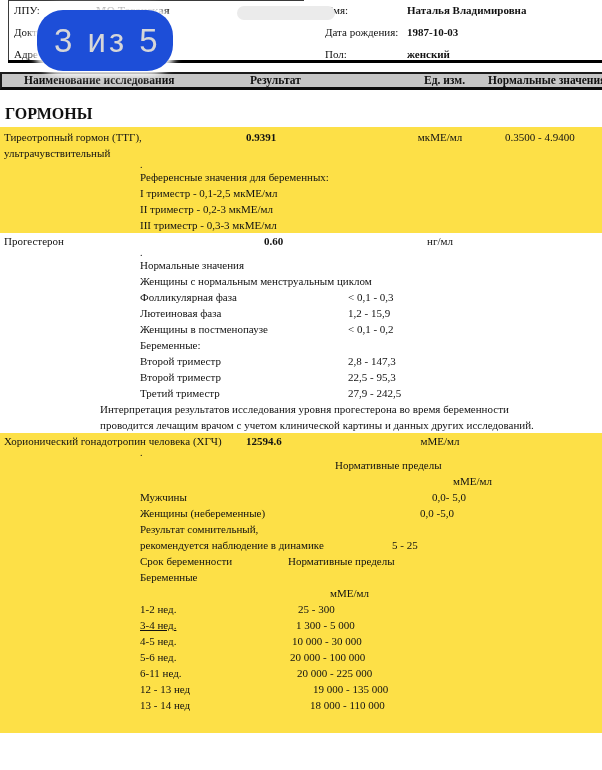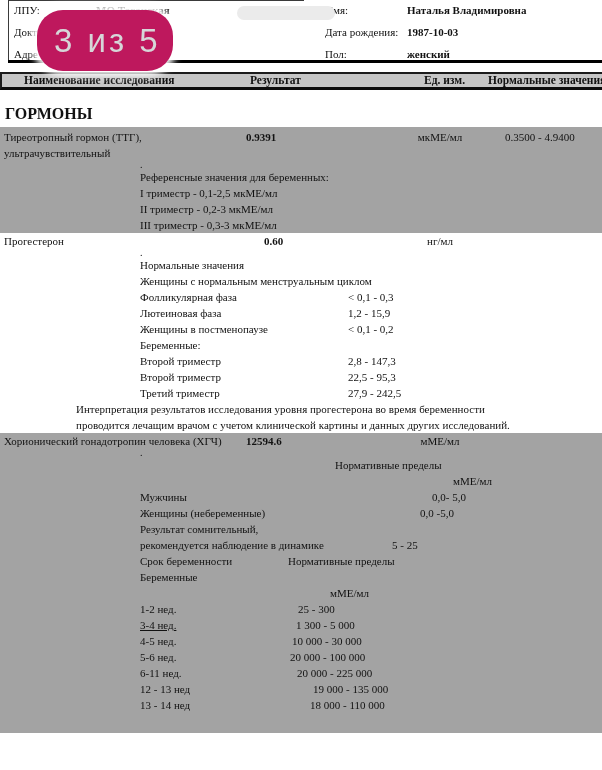--- a/index.html
+++ b/index.html
@@ -15,56 +15,56 @@
   .ph-row{position:absolute;left:0;width:602px;height:16px;}
   .ph-r1{top:4px}.ph-r2{top:26px}.ph-r3{top:48px}
   .ph-lbl-l{position:absolute;left:14px;white-space:nowrap;}
   .ph-val-l{position:absolute;left:96px;font-weight:bold;white-space:nowrap;}
   .ph-lbl-r{position:absolute;left:325px;white-space:nowrap;}
   .ph-val-r{position:absolute;left:407px;font-weight:bold;white-space:nowrap;}
   .divider{position:absolute;top:60px;left:8px;width:594px;height:3px;background:#000;}
   
   .wm-blob{
     position:absolute;left:37px;top:10px;width:136px;height:61px;
-    background:#be185d;border-radius:26px;z-index:3;
+    background:#1d4ed8;border-radius:26px;z-index:3;
     box-shadow:0 0 7px 5px rgba(255,255,255,0.95);
   }
   .wm-text{
     position:absolute;left:17px;top:12px;
     font-family:"Liberation Sans", sans-serif;font-size:33px;color:#d6d6d8;
     letter-spacing:3px;white-space:nowrap;
   }
   .wm-blob2{position:absolute;left:237px;top:6px;width:98px;height:14px;border-radius:9px;background:#ebebeb;z-index:2;}
   
   .thead{
     position:absolute;top:72px;left:0;width:602px;height:13px;
     background:#c6c6c6;border-top:2px solid #1c1c1c;border-bottom:3px solid #0d0d0d;
     border-left:2px solid #1c1c1c;border-right:3px solid #0d0d0d;
     box-sizing:content-box;overflow:hidden;
   }
   .thead span{position:absolute;top:0;line-height:13px;font-weight:bold;font-size:11.5px;white-space:nowrap;}
   .th-name{left:22px}.th-result{left:248px}.th-unit{left:422px}.th-normal{left:486px}
   
   .content{position:absolute;top:90px;left:0;width:602px;}
   .section-title{padding:16px 0 6px 5px;font-weight:bold;font-size:16px;line-height:15px;}
-  .stripe{background:#a3a3a3;}
+  .stripe{background:#fde047;}
   .row{width:602px;}
   .row-tsh{padding-top:2px;}
   .main-line{position:relative;line-height:16px;min-height:16px;}
   .m-name{display:inline-block;width:238px;padding-left:4px;vertical-align:top;}
   .m-result{position:absolute;top:0;left:246px;font-weight:bold;white-space:nowrap;}
   .m-result-prog{left:264px;}
   .m-unit{position:absolute;top:0;left:405px;width:70px;text-align:center;white-space:nowrap;}
   .m-normal{position:absolute;top:0;left:505px;white-space:nowrap;}
   .c{padding-left:140px;line-height:16px;min-height:16px;white-space:nowrap;}
   .dot-line{padding-left:140px;line-height:8px;height:8px;font-size:10px;}
   .b{font-weight:normal;}
   .lbl{display:inline-block;vertical-align:top;}
   .pair-prog .lbl{width:208px;}
-  .interp{padding-left:76px;width:458px;line-height:16px;white-space:normal;}
+  .interp{padding-left:100px;width:458px;line-height:16px;white-space:normal;}
   .hcg-limits-title{padding-left:335px;}
   .hcg-limits-unit{padding-left:453px;}
   .lw292 .lbl{width:292px;}
   .lw280 .lbl{width:280px;}
   .lw252 .lbl{width:252px;}
   .weeks-header .lbl{width:148px;}
   .weeks-unit{padding-left:330px;}
   .wk .lbl{width:152px;}
   .lw158 .lbl{width:158px;}
   .lw156 .lbl{width:156px;text-decoration:underline;}

